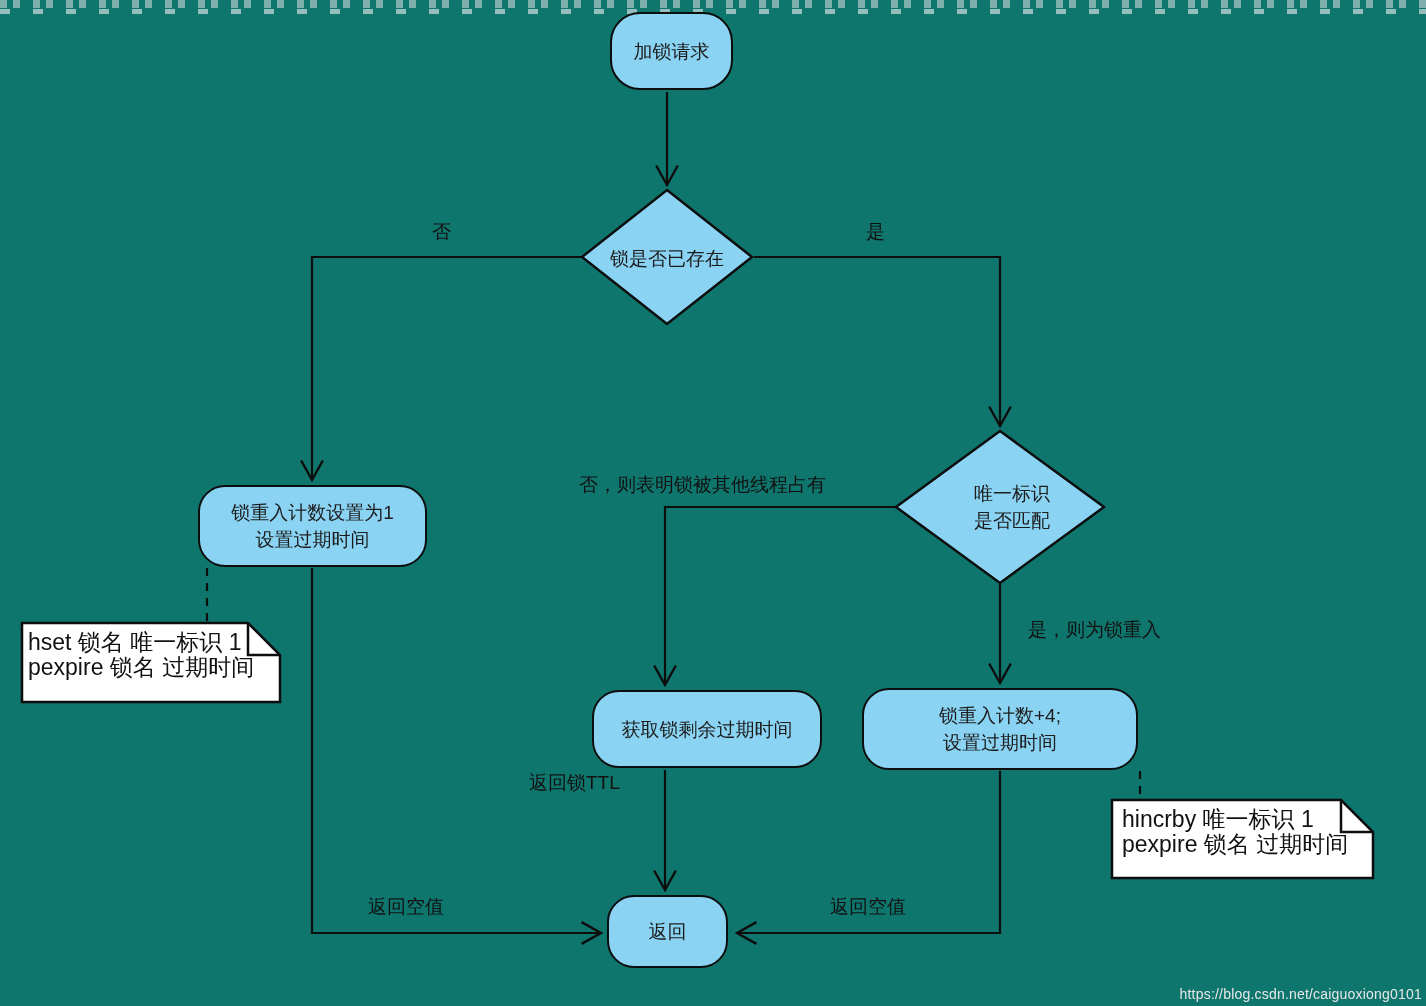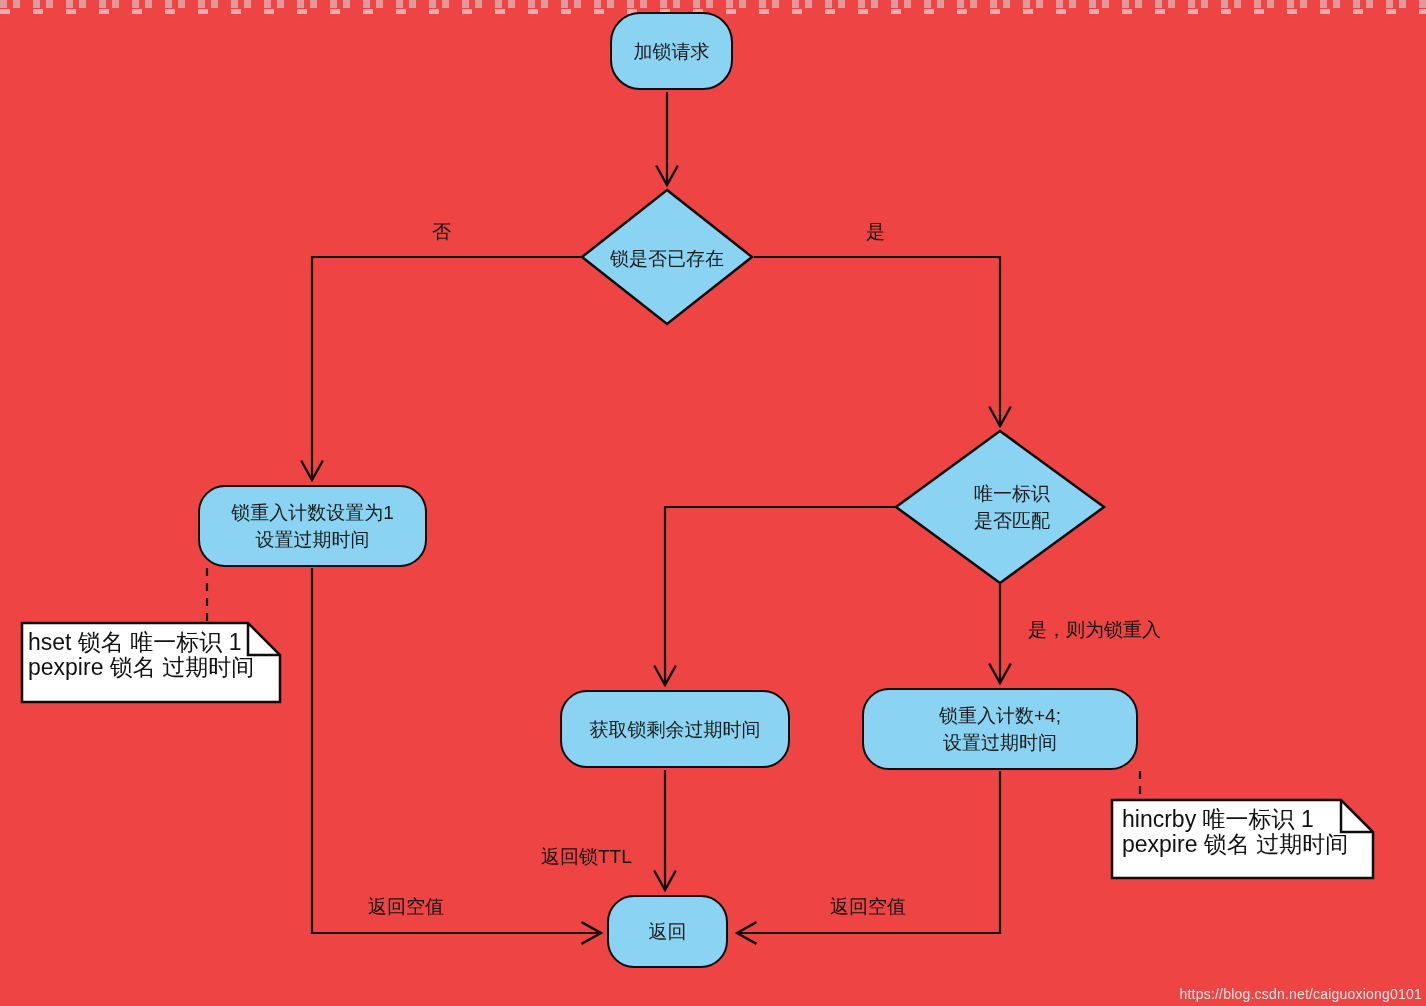--- a/index.html
+++ b/index.html
@@ -1,18 +1,18 @@
 <!DOCTYPE html>
 <html><head>
 <meta charset="utf-8">
 <style>
   html,body{margin:0;padding:0;background:#ffffff;}
   body{font-family:"Liberation Sans","DejaVu Sans",sans-serif;}
   #stage{
-    position:relative;width:1426px;height:1006px;background:#ef4444;
+    position:relative;width:1426px;height:1006px;background:#0f766e;
     overflow:hidden;color:#1c1c1c;
   }
   
   .top-strip{
     position:absolute;left:0;top:-4px;width:100%;height:12px;
     background:
       repeating-linear-gradient(90deg,#d9dedf 0 7px,transparent 7px 13px,#d9dedf 13px 20px,transparent 20px 33px);
     opacity:.55;pointer-events:none;
   }
   .top-strip2{
@@ -84,21 +84,21 @@
 
   <div class="node" style="left:610px;top:12px;width:123px;height:78px;border-radius:30px;">
     <div>加锁请求</div>
   </div>
 
   <div class="node" style="left:198px;top:485px;width:229px;height:82px;border-radius:27px;">
     <div>锁重入计数设置为1</div>
     <div>设置过期时间</div>
   </div>
 
-  <div class="node" style="left:560px;top:690px;width:230px;height:78px;border-radius:27px;">
+  <div class="node" style="left:592px;top:690px;width:230px;height:78px;border-radius:27px;">
     <div>获取锁剩余过期时间</div>
   </div>
 
   <div class="node" style="left:862px;top:688px;width:276px;height:82px;border-radius:27px;">
     <div>锁重入计数+4;</div>
     <div>设置过期时间</div>
   </div>
 
   <div class="node" style="left:607px;top:895px;width:121px;height:73px;border-radius:27px;">
     <div>返回</div>
@@ -116,20 +116,21 @@
     <div>pexpire 锁名 过期时间</div>
   </div>
 
   <div class="note-text" style="left:1122px;top:807px;">
     <div>hincrby 唯一标识 1</div>
     <div>pexpire 锁名 过期时间</div>
   </div>
 
   <div class="edge-label" style="left:432px;top:219px;">否</div>
   <div class="edge-label" style="left:866px;top:219px;">是</div>
+  <div class="edge-label" style="left:579px;top:472px;">否，则表明锁被其他线程占有</div>
   <div class="edge-label" style="left:1028px;top:617px;text-align:right;">是，则为锁重入</div>
-  <div class="edge-label" style="left:529px;top:844px;margin-left:12px;">返回锁TTL</div>
+  <div class="edge-label" style="left:529px;top:770px;">返回锁TTL</div>
   <div class="edge-label" style="left:368px;top:894px;">返回空值</div>
   <div class="edge-label" style="left:830px;top:894px;">返回空值</div>
 
   <div class="watermark">https://blog.csdn.net/caiguoxiong0101</div>
 
 </div>
 
 </body></html>

